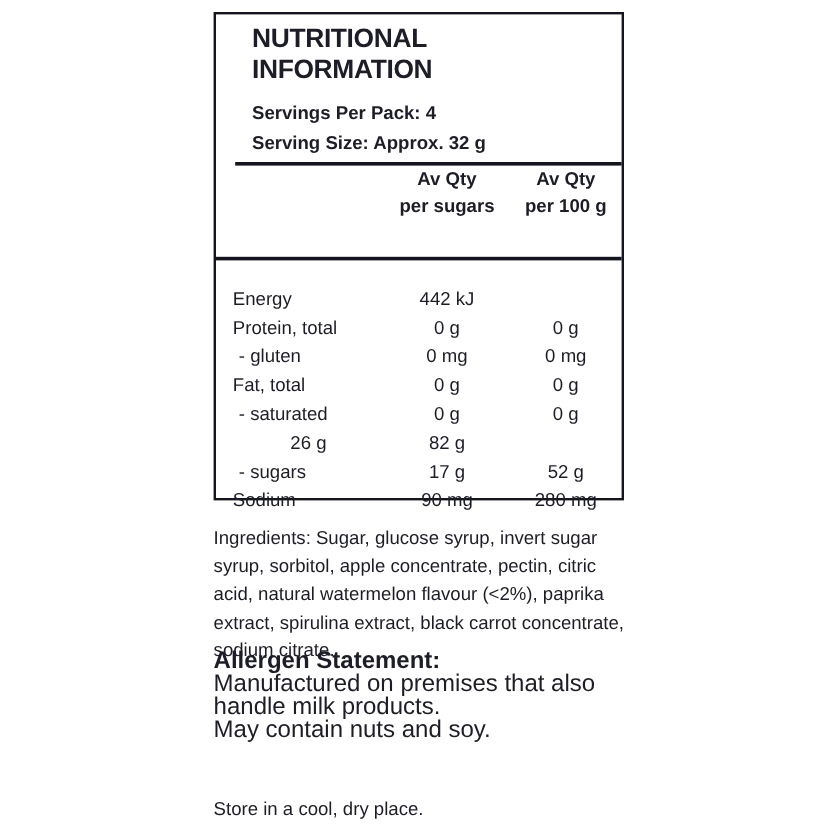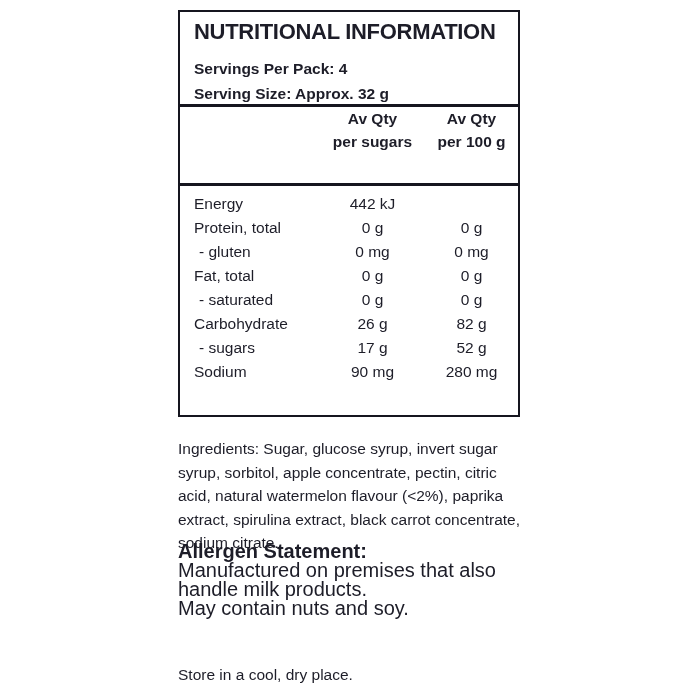--- a/index.html
+++ b/index.html
@@ -25,23 +25,24 @@
     left: 178px;
     top: 10px;
     width: 342px;
     height: 407px;
     box-sizing: border-box;
     border: 2px solid #15151f;
     background: #ffffff;
   }
   .sec-head {
     box-sizing: border-box;
-    height: 95px;
+    height: 126px;
     border-bottom: 3px solid #15151f;
     padding: 7px 16px 0 14px;
+    margin-left: 16px;
   }
   .panel-title {
     font-size: 22px;
     font-weight: bold;
     letter-spacing: -0.3px;
     margin: 0 0 11px 0;
   }
   .serving-line {
     font-size: 15.5px;
     font-weight: bold;
@@ -60,21 +61,21 @@
     height: 79px;
     border-bottom: 3px solid #15151f;
   }
   .col-head {
     font-size: 15.5px;
     font-weight: bold;
     line-height: 23px;
   }
   .col-head span { display: block; text-align: center; }
 
-  .sec-body { padding-top: 6px; }
+  .sec-body { padding-top: 21px; }
   .nutrient-row {
     font-size: 15.5px;
     line-height: 24px;
   }
   .nutrient-row .rlabel { text-align: left; }
   .nutrient-row.sub .rlabel { padding-left: 5px; }
 
   
   .ingredients {
     position: absolute;
@@ -152,21 +153,20 @@
         <div class="c2">0 g</div>
       </div>
 
       <div class="nutrient-row grid-row sub">
         <div class="rlabel">- saturated</div>
         <div class="c1">0 g</div>
         <div class="c2">0 g</div>
       </div>
 
       <div class="nutrient-row grid-row">
-        <div class="rlabel">Carbohydrate</div>
         <div class="c1">26 g</div>
         <div class="c2">82 g</div>
       </div>
 
       <div class="nutrient-row grid-row sub">
         <div class="rlabel">- sugars</div>
         <div class="c1">17 g</div>
         <div class="c2">52 g</div>
       </div>
 

